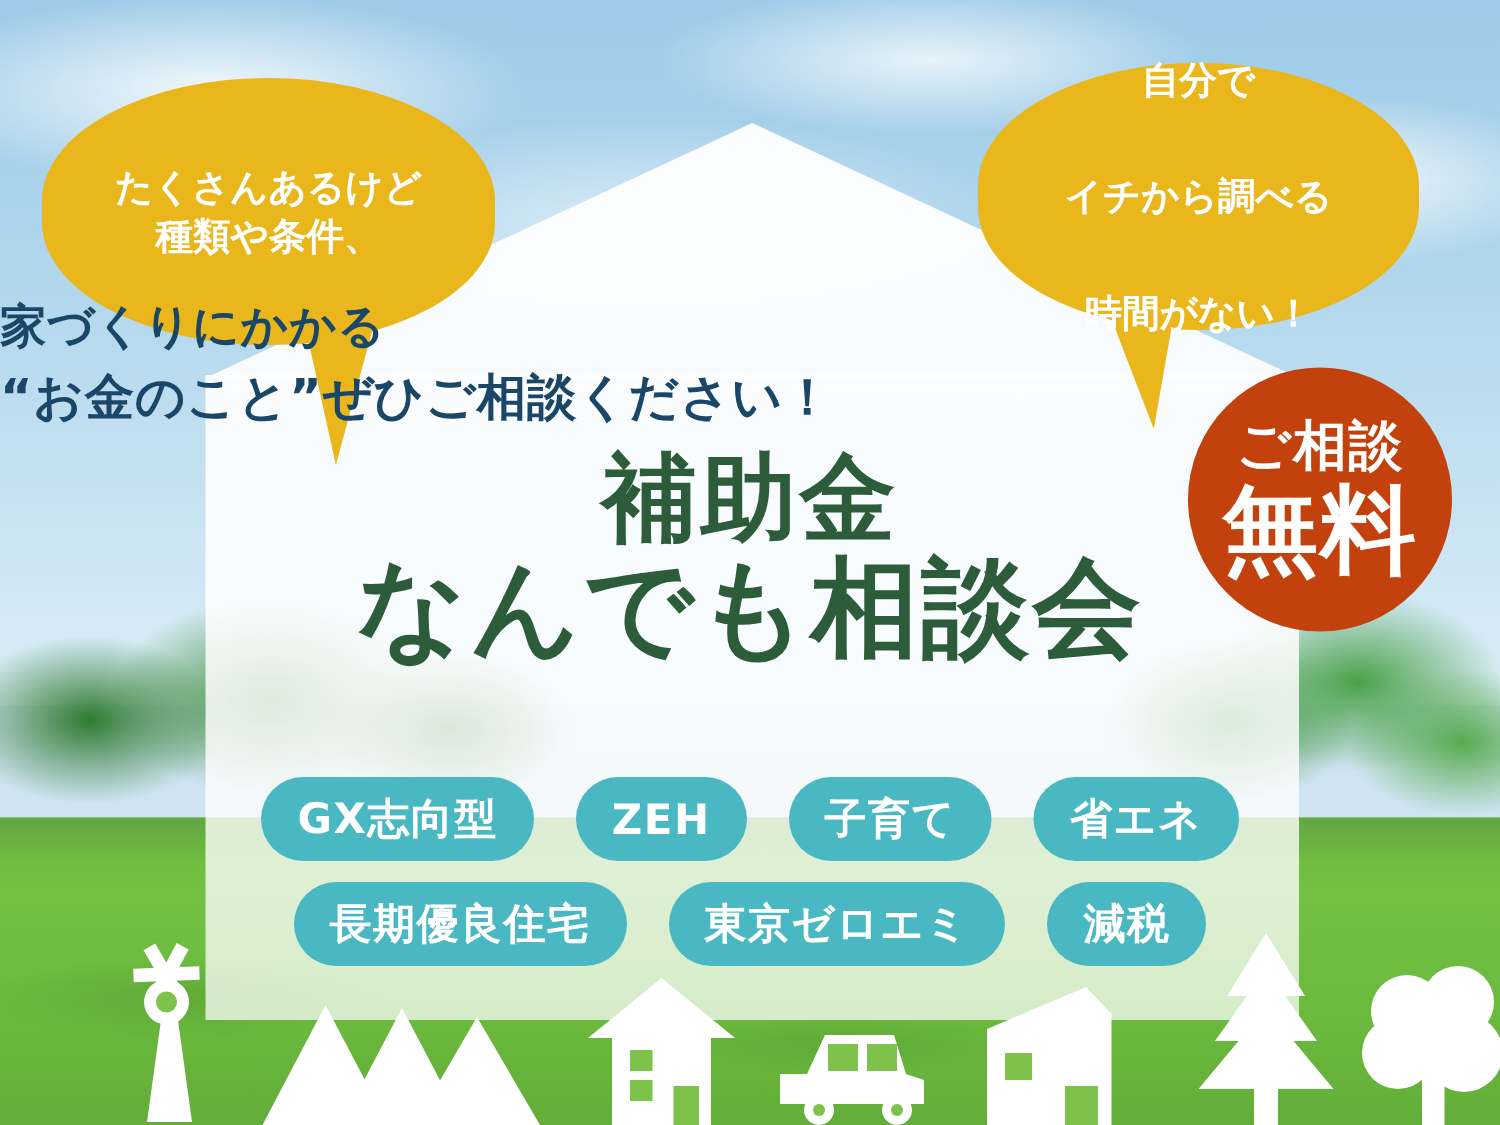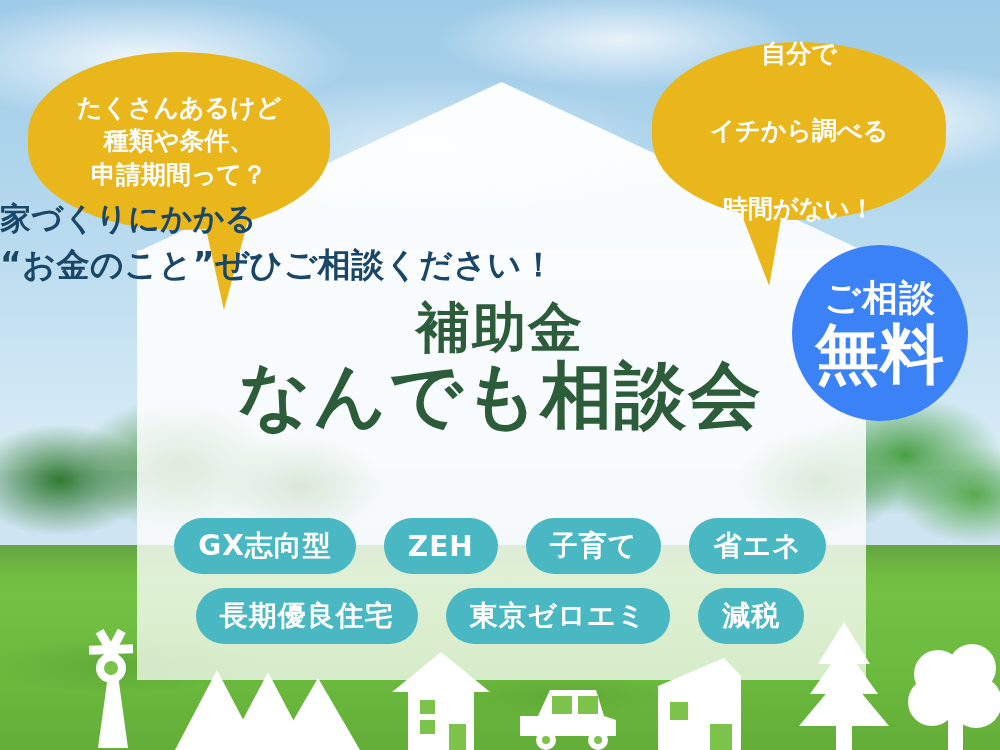--- a/index.html
+++ b/index.html
@@ -85,27 +85,27 @@
     text-align:left;color:#1a4668;font-weight:700;
     font-size:31px;line-height:1.45;letter-spacing:.5px;
   }
   #subhead .l2{font-size:33px;}
 
   
   #maintitle{
     position:absolute;left:0;top:300px;width:1000px;text-align:center;
     color:#2d5c3a;font-weight:700;letter-spacing:2px;
   }
-  #maintitle .l1{font-size:54px;line-height:1.05;text-align:center;}
+  #maintitle .l1{font-size:64px;line-height:1.05;text-align:center;}
   #maintitle .l2{font-size:72px;line-height:1.08;}
 
   
   #badge{
     position:absolute;left:792px;top:245px;width:176px;height:176px;
-    border-radius:50%;background:#3b82f6;
+    border-radius:50%;background:#c2410c;
     display:flex;flex-direction:column;align-items:center;justify-content:center;
     color:#fff;font-weight:700;line-height:1.0;
   }
   #badge .b1{font-size:36px;letter-spacing:1px;margin-bottom:6px;}
   #badge .b2{font-size:64px;letter-spacing:1px;}
 
   
   .pill-row{
     position:absolute;width:1000px;display:flex;justify-content:center;
     gap:28px;
@@ -135,21 +135,20 @@
   <div class="house-shape">
     <div class="roof"></div>
     <div class="body"></div>
   </div>
 
   <div class="bubble" id="bubble-left">
     <div class="tail"></div>
     <div class="txt">
       <span>たくさんあるけど</span>
       <span>種類や条件、</span>
-      <span>申請期間って？</span>
     </div>
   </div>
 
   <div class="bubble" id="bubble-right">
     <div class="tail"></div>
     <div class="txt">
       <span>自分で</span>
       <span>イチから調べる</span>
       <span>時間がない！</span>
     </div>

